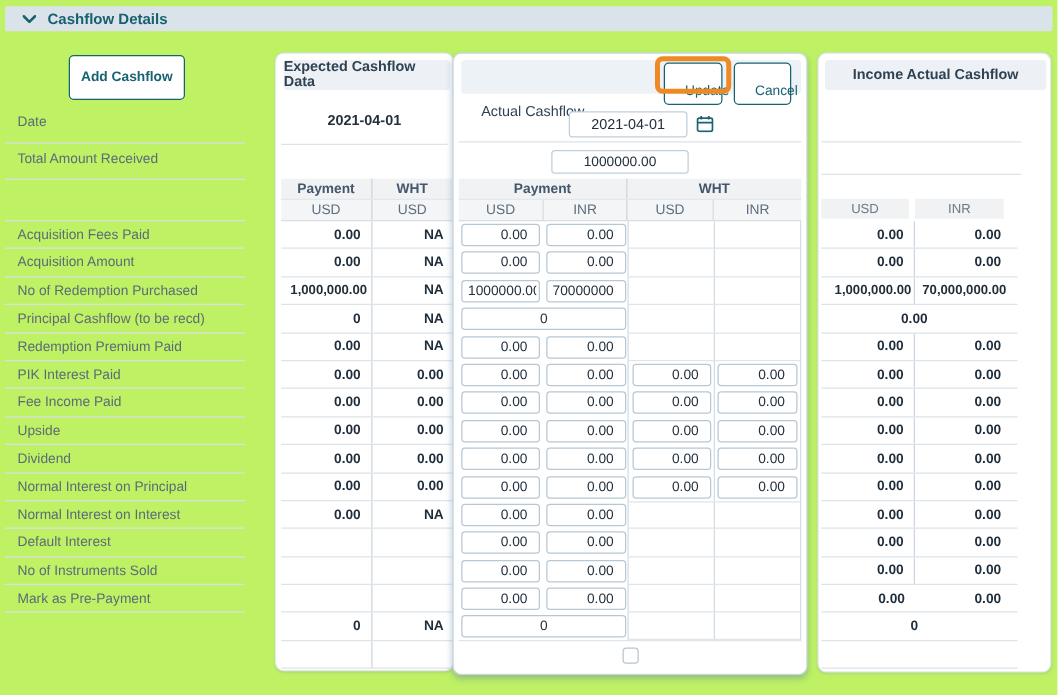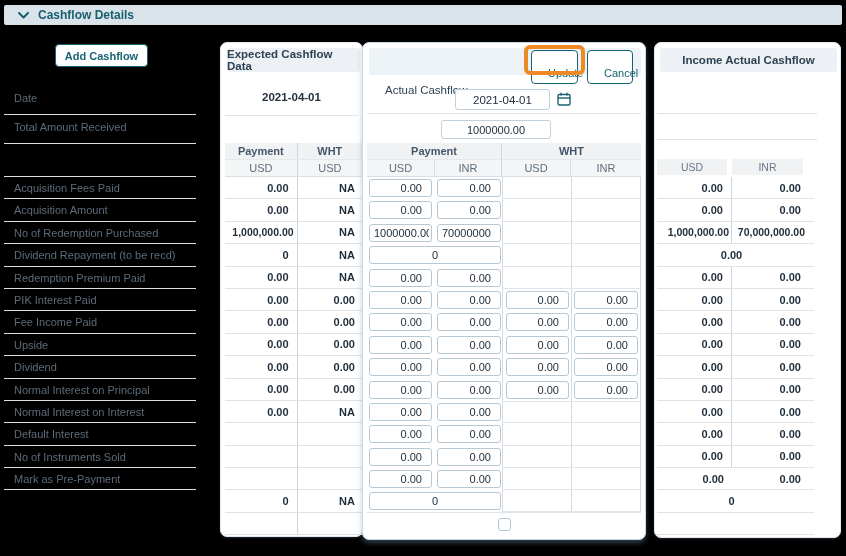--- a/index.html
+++ b/index.html
@@ -1,24 +1,24 @@
 <!DOCTYPE html>
 <html><head>
 <meta charset="utf-8">
 <style>
   html,body{margin:0;padding:0;background:#fff;}
-  .page{position:relative;width:846px;height:556px;background:#000000;font-family:"Liberation Sans",sans-serif;overflow:hidden;}
+  .page{position:relative;width:846px;height:556px;background:#bef264;font-family:"Liberation Sans",sans-serif;overflow:hidden;}
 
   
   .topbar{position:absolute;left:4px;top:5px;width:838px;height:20px;background:#dbe3ea;border-radius:2px;display:flex;align-items:center;cursor:pointer;}
   .chev{margin-left:14px;display:flex;align-items:center;}
   .bartitle{margin-left:9px;font-size:12px;font-weight:700;color:#17606f;}
 
   
-  .addbtn{position:absolute;left:55px;top:44px;width:93px;height:23px;background:#fff;border:1px solid #176372;border-radius:4px;color:#176372;font-size:11px;font-weight:700;font-family:inherit;cursor:pointer;}
+  .addbtn{position:absolute;left:55px;top:44px;width:93px;height:36px;background:#fff;border:1px solid #176372;border-radius:4px;color:#176372;font-size:11px;font-weight:700;font-family:inherit;cursor:pointer;}
   .llabel{position:absolute;left:14px;font-size:11px;color:#5c6b78;white-space:nowrap;}
   .lline{position:absolute;left:4px;width:192px;height:1px;background:#d9dfe5;}
   .lrows{position:absolute;left:4px;top:176px;width:192px;border-top:1px solid #d9dfe5;}
   .lrow{height:22.4px;line-height:22.4px;border-bottom:1px solid #d9dfe5;padding-left:10px;font-size:11px;color:#5c6b78;white-space:nowrap;box-sizing:border-box;}
 
   
   .card{position:absolute;background:#fff;border:1px solid #e2e9ef;border-radius:7px;box-sizing:border-box;box-shadow:0 1px 2px rgba(120,140,160,.25);}
   .exp{left:220px;top:42px;width:143px;height:495px;}
   .act{left:362px;top:42px;width:284px;height:498px;border-color:#cdd9e2;box-shadow:0 3px 5px rgba(100,130,160,.45);}
   .tot{left:654px;top:42px;width:187px;height:496px;}
@@ -106,21 +106,21 @@
 
   <button class="addbtn">Add Cashflow</button>
   <div class="llabel" style="top:92px;">Date</div>
   <div class="lline" style="top:114px;"></div>
   <div class="llabel" style="top:121px;">Total Amount Received</div>
   <div class="lline" style="top:143px;"></div>
   <div class="lrows">
     <div class="lrow">Acquisition Fees Paid</div>
     <div class="lrow">Acquisition Amount</div>
     <div class="lrow">No of Redemption Purchased</div>
-    <div class="lrow">Dividend Repayment (to be recd)</div>
+    <div class="lrow">Principal Cashflow (to be recd)</div>
     <div class="lrow">Redemption Premium Paid</div>
     <div class="lrow">PIK Interest Paid</div>
     <div class="lrow">Fee Income Paid</div>
     <div class="lrow">Upside</div>
     <div class="lrow">Dividend</div>
     <div class="lrow">Normal Interest on Principal</div>
     <div class="lrow">Normal Interest on Interest</div>
     <div class="lrow">Default Interest</div>
     <div class="lrow">No of Instruments Sold</div>
     <div class="lrow">Mark as Pre-Payment</div>

